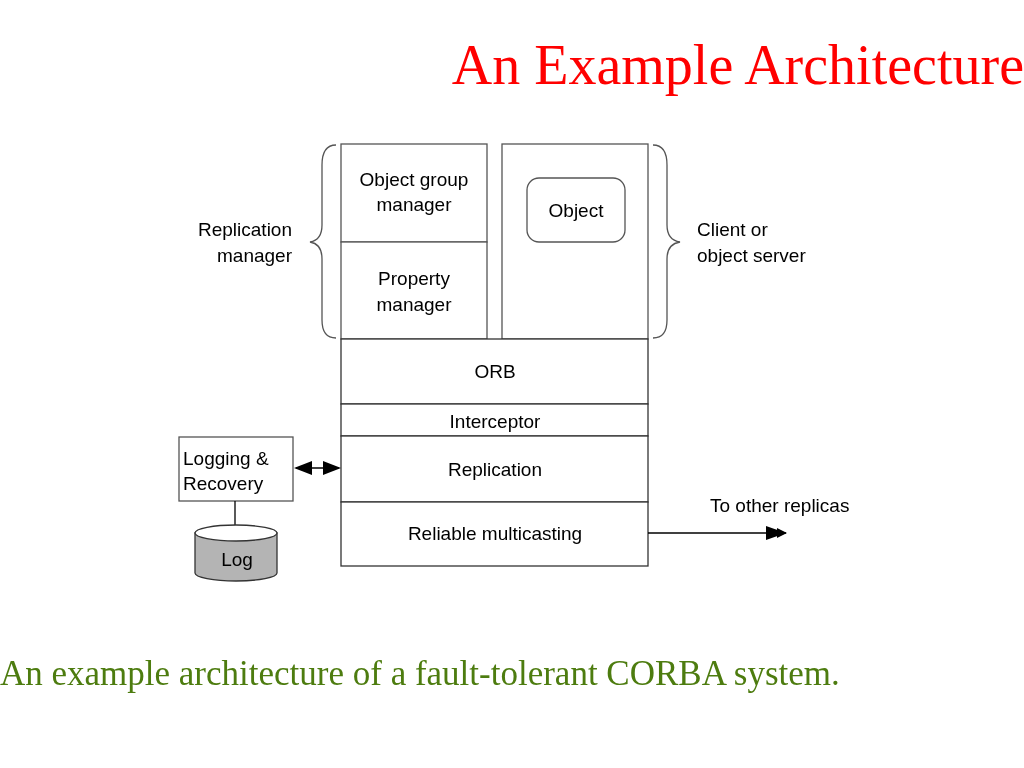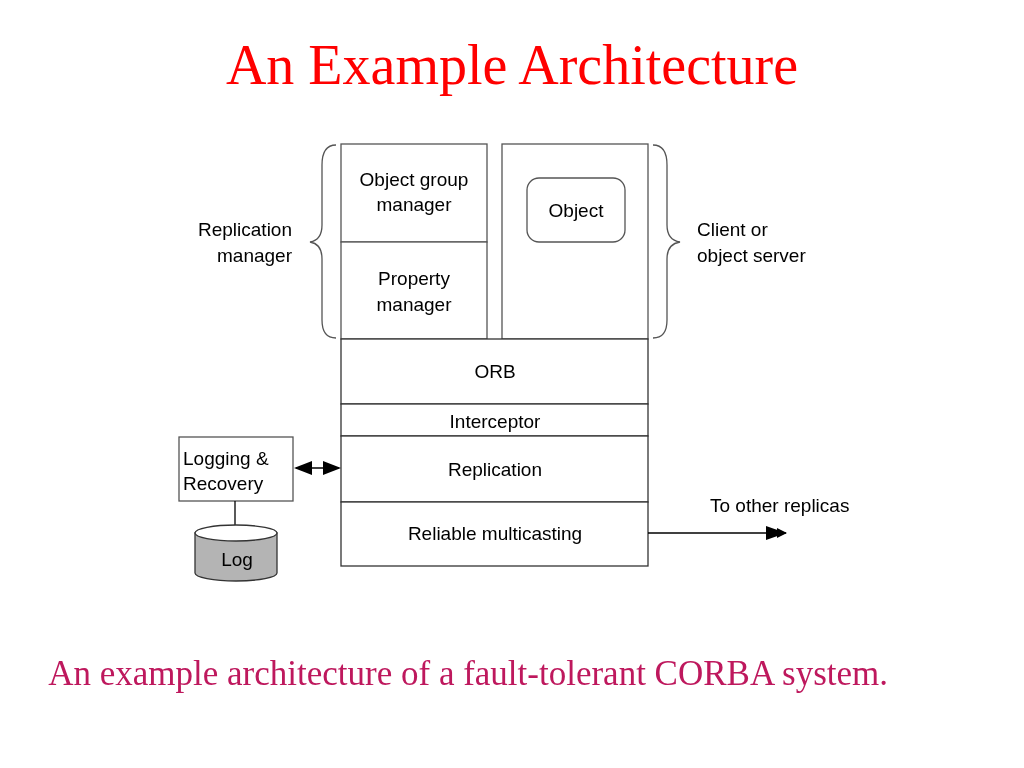--- a/index.html
+++ b/index.html
@@ -1,23 +1,23 @@
 <!DOCTYPE html>
 <html><head>
 <meta charset="utf-8">
 <style>
   html, body { margin:0; padding:0; background:#ffffff; }
   body { width:1024px; height:768px; position:relative; overflow:hidden; }
   .title {
-    position:absolute; left:0; top:30px; width:1024px; text-align:center;
+    position:absolute; left:0; top:30px; width:1024px; text-align:right;
     font-family:"Liberation Serif", serif; font-size:56px; color:#ff0000; line-height:70px;
   }
   .caption {
-    position:absolute; left:0; top:652px; width:888px; text-align:right;
-    font-family:"Liberation Serif", serif; font-size:35px; color:#be185d; line-height:44px;
+    position:absolute; left:0; top:652px; width:888px; text-align:left;
+    font-family:"Liberation Serif", serif; font-size:35px; color:#4d7c0f; line-height:44px;
   }
   svg.diagram { position:absolute; left:0; top:0; }
   svg text { font-family:"Liberation Sans", sans-serif; font-size:19px; fill:#000; }
 </style>
 </head>
 <body>
 
 <div class="title">An Example Architecture</div>
 
 <svg class="diagram" width="1024" height="768" viewBox="0 0 1024 768">

